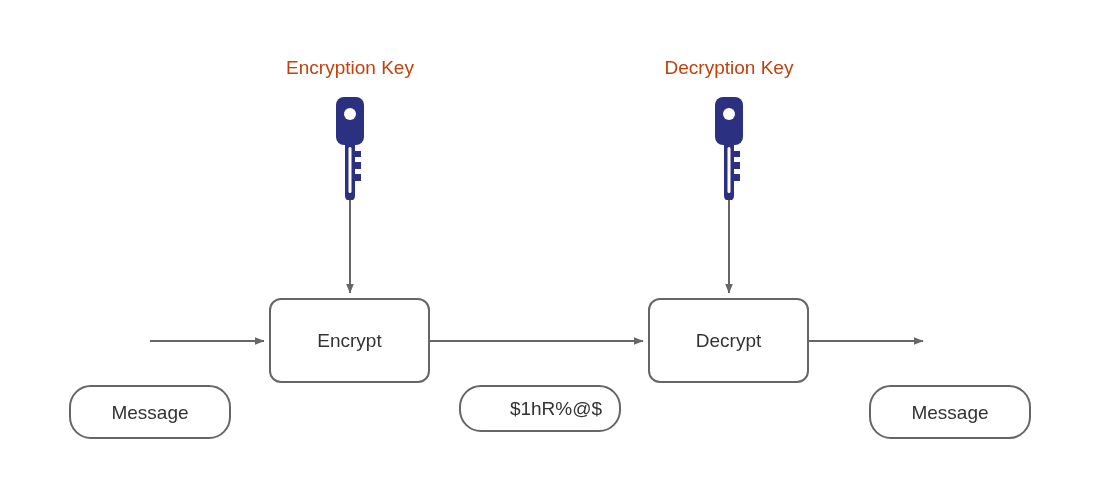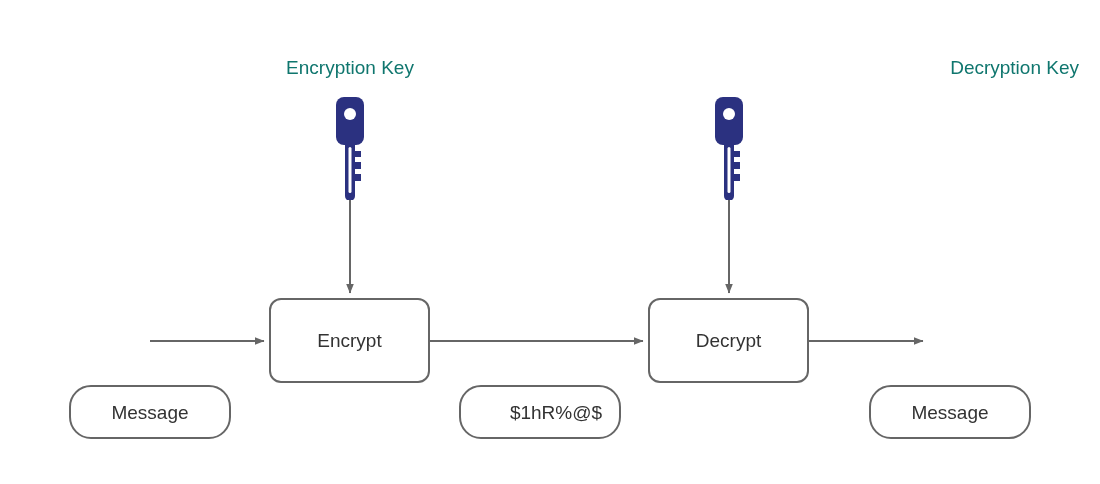--- a/index.html
+++ b/index.html
@@ -30,21 +30,21 @@
     font-size: 19px;
     font-family: "Liberation Sans", sans-serif;
     line-height: 1;
     white-space: nowrap;
   }
   .proc-box {
     border-radius: 12px;
   }
   .caption {
     position: absolute;
-    color: #0f766e;
+    color: #c2410c;
     font-size: 19px;
     font-family: "Liberation Sans", sans-serif;
     text-align: center;
     white-space: nowrap;
     line-height: 1;
   }
   .key-icon {
     position: absolute;
   }
   .edge-layer {
@@ -93,22 +93,22 @@
   </svg>
 
   <svg class="key-icon" style="left:709px; top:97px;" width="40" height="103" viewBox="0 0 40 103" xmlns="http://www.w3.org/2000/svg">
     <path d="M6,8 a8,8 0 0 1 8,-8 h12 a8,8 0 0 1 8,8 v32 a8,8 0 0 1 -8,8 h-12 a8,8 0 0 1 -8,-8 z" fill="#2B3180"></path>
     <circle cx="20" cy="17" r="6" fill="#ffffff"></circle>
     <path d="M15,46 h10 v8 h6 v6 h-6 v5 h6 v7 h-6 v5 h6 v7 h-6 v15 a5,5 0 0 1 -10,0 z" fill="#2B3180"></path>
     <rect x="18.5" y="50" width="3" height="46" rx="1.5" fill="#ffffff"></rect>
   </svg>
 
   <div class="caption" style="left:0px; top:58px; width:700px; text-align:center;">Encryption Key</div>
-  <div class="caption" style="left:379px; top:58px; width:700px; text-align:right;">Decryption Key</div>
+  <div class="caption" style="left:379px; top:58px; width:700px; text-align:center;">Decryption Key</div>
 
   <div class="node-box proc-box" style="left:648px; top:298px; width:161px; height:85px;">Decrypt</div>
   <div class="node-box proc-box" style="left:269px; top:298px; width:161px; height:85px;">Encrypt</div>
 
   <div class="node-box" style="left:69px; top:385px; width:162px; height:54px;">Message</div>
-  <div class="node-box" style="left:459px; top:385px; width:162px; height:54px;padding-left:32px;">$1hR%@$</div>
+  <div class="node-box" style="left:459px; top:385px; width:162px; height:47px;padding-left:32px;">$1hR%@$</div>
   <div class="node-box" style="left:869px; top:385px; width:162px; height:54px;">Message</div>
 
 </div>
 
 </body></html>

